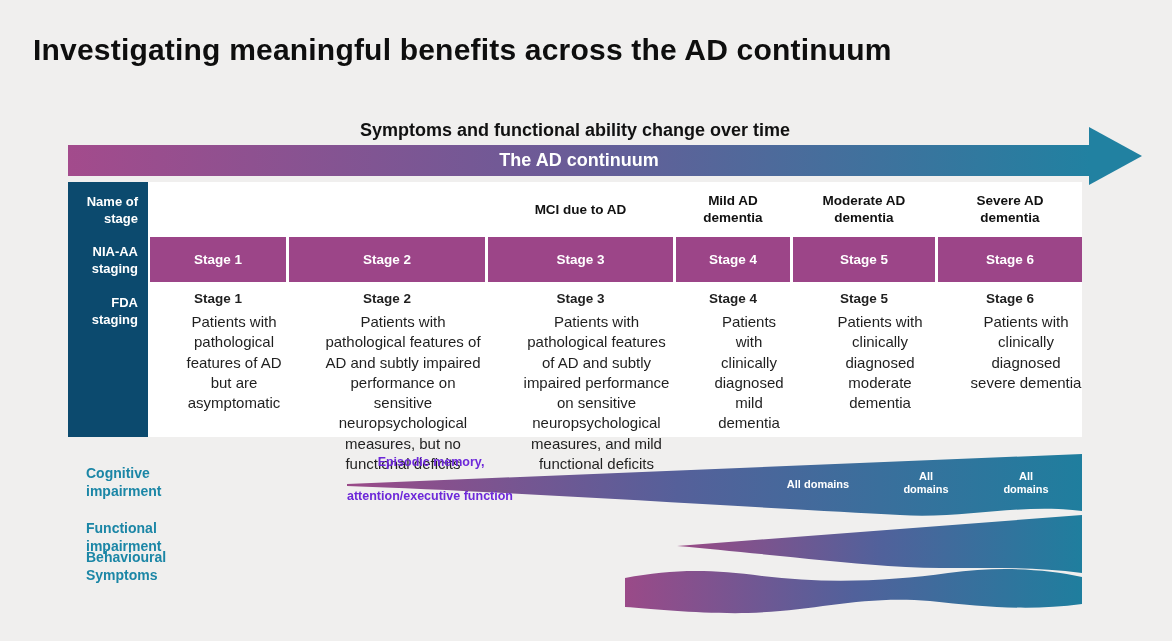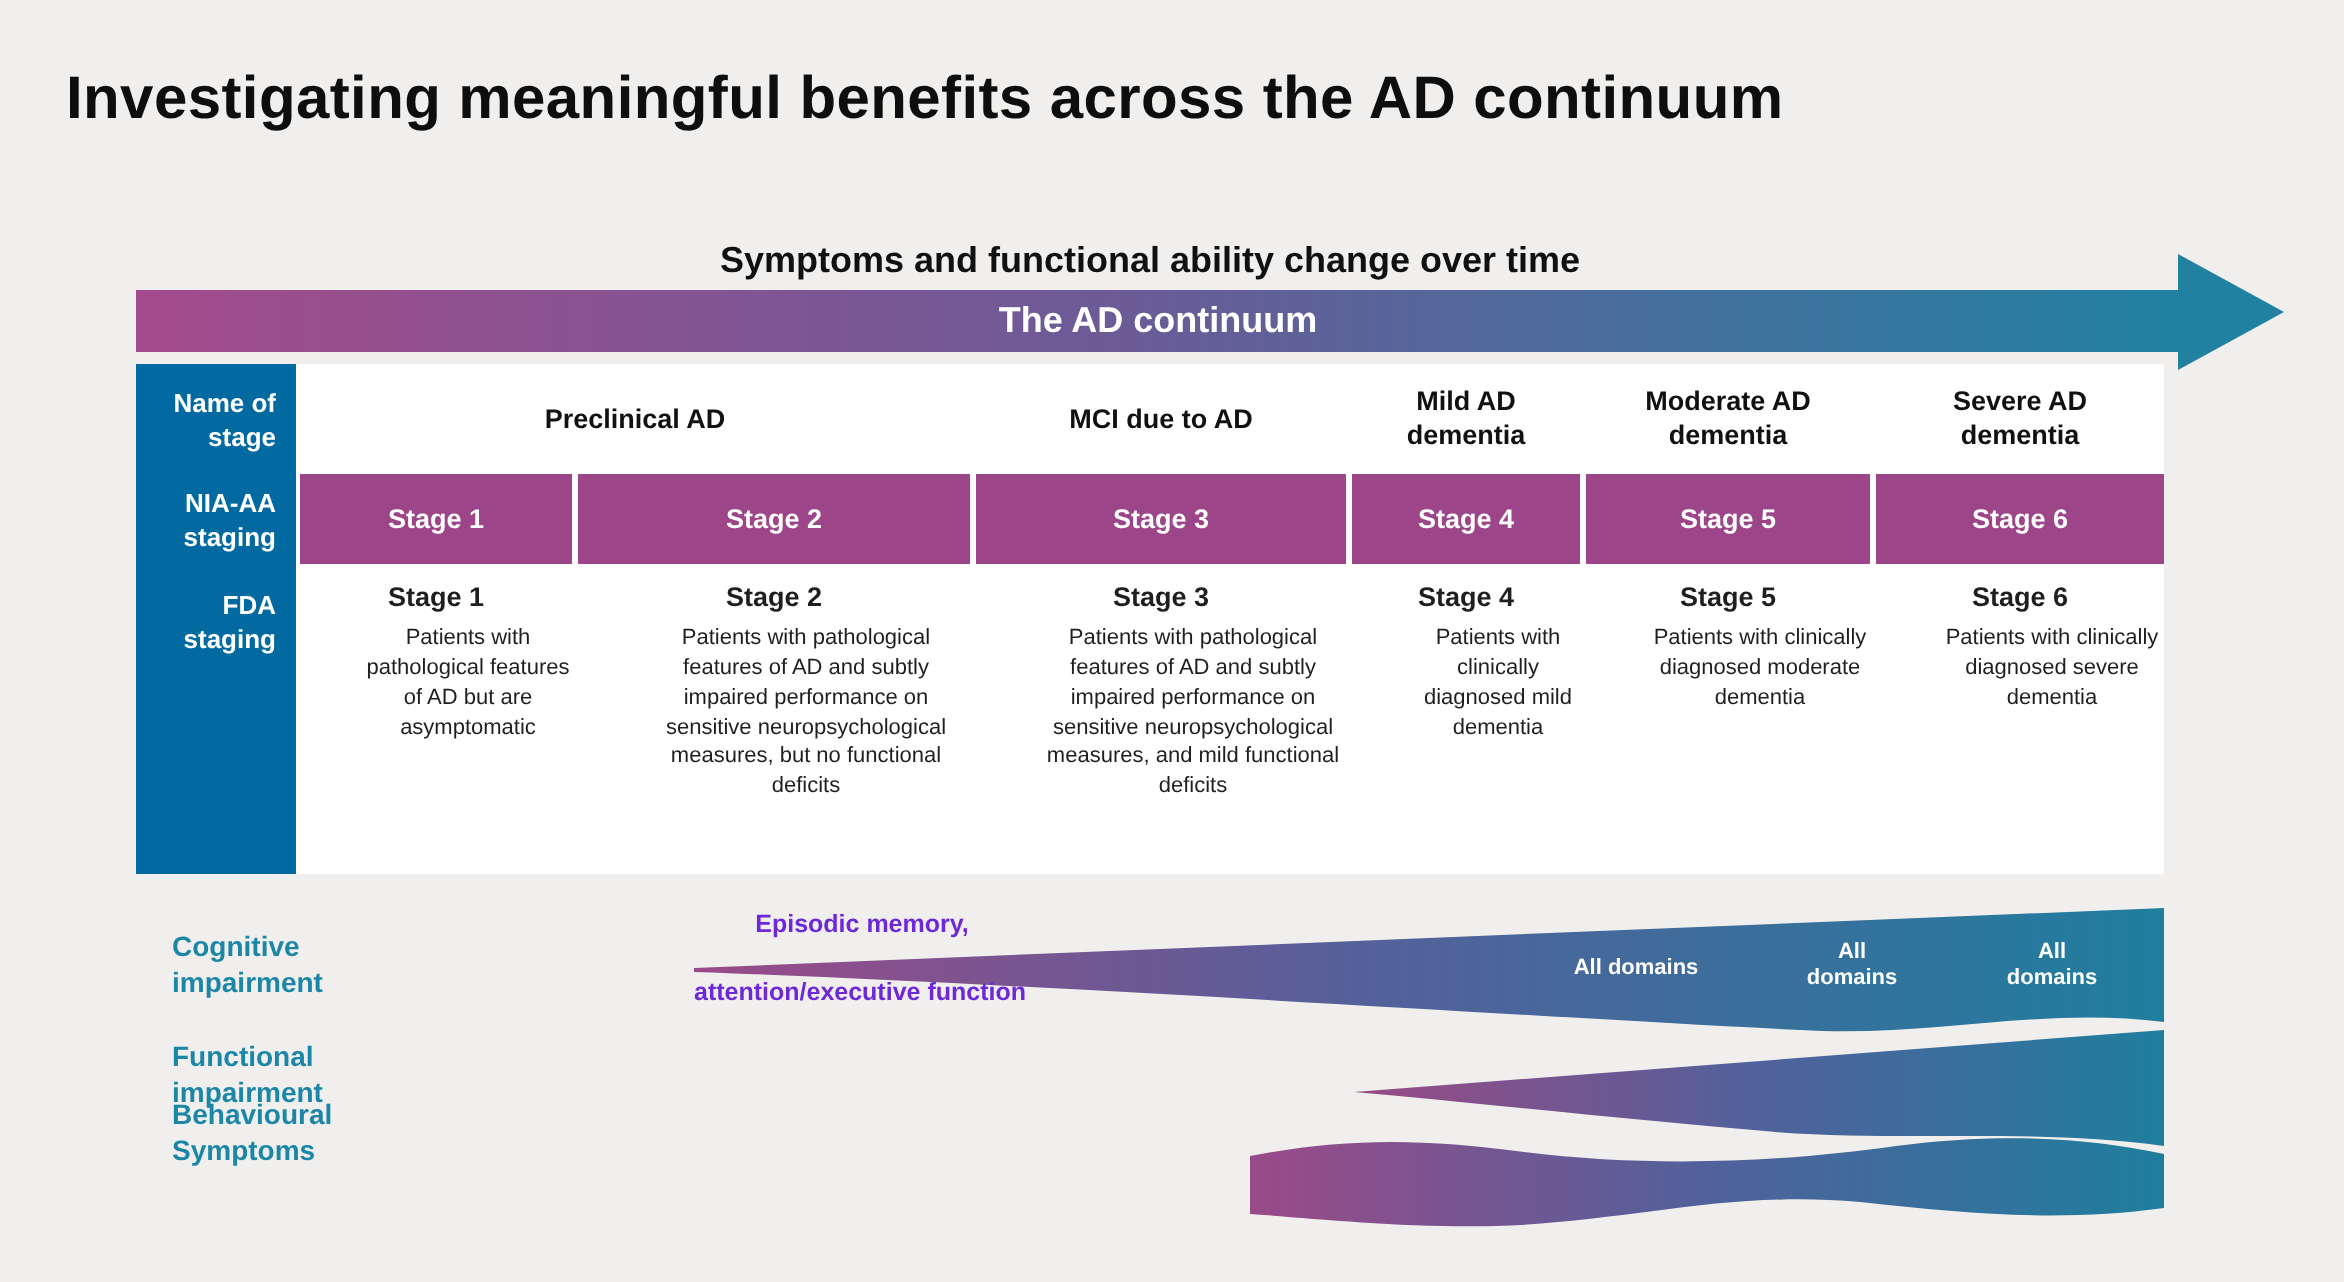--- a/index.html
+++ b/index.html
@@ -8,39 +8,39 @@
   .page-title{position:absolute;left:30px;top:30px;margin:3px;font-size:30px;font-weight:bold;color:#0e0e0e;letter-spacing:.2px;}
   .subtitle{position:absolute;left:68px;top:100px;width:1014px;text-align:center;font-size:18px;font-weight:bold;color:#111;margin-top:20px;}
 
   .banner{position:absolute;left:68px;top:145px;width:1022px;height:31px;
     background:linear-gradient(90deg,#a34b8c 0%,#6b5b97 48%,#2181a1 100%);
     display:flex;align-items:center;justify-content:center;color:#fff;font-size:18px;font-weight:bold;}
   .arrowhead{position:absolute;left:1089px;top:127px;width:0;height:0;
     border-top:29px solid transparent;border-bottom:29px solid transparent;border-left:53px solid #2181a1;}
 
   .table-bg{position:absolute;left:148px;top:182px;width:934px;height:255px;background:#ffffff;}
-  .label-col{position:absolute;left:68px;top:182px;width:80px;height:255px;background:#0369a1;}
+  .label-col{position:absolute;left:68px;top:182px;width:80px;height:255px;background:#0c4a6e;}
   .col-label{position:absolute;right:10px;color:#fff;font-weight:bold;font-size:13px;line-height:17px;text-align:right;white-space:pre-line;}
   .cl1{top:11px}.cl2{top:61px}.cl3{top:112px}
 
   .gh{position:absolute;top:182px;height:54px;display:flex;align-items:center;justify-content:center;
       font-size:13.5px;font-weight:bold;color:#111;text-align:center;white-space:pre-line;line-height:17px;}
   .gh1{left:150px;width:335px}.gh2{left:488px;width:185px}.gh3{left:676px;width:114px}
   .gh4{left:793px;width:142px}.gh5{left:938px;width:144px}
 
   .nc{position:absolute;top:237px;height:45px;background:#9c4588;display:flex;align-items:center;justify-content:center;
       color:#fff;font-size:13.5px;font-weight:bold;}
   .nc1{left:150px;width:136px}.nc2{left:289px;width:196px}.nc3{left:488px;width:185px}
   .nc4{left:676px;width:114px}.nc5{left:793px;width:142px}.nc6{left:938px;width:144px}
 
   .fc{position:absolute;top:291px;text-align:center;color:#1f1f1f;}
   .fc1{left:150px;width:136px}.fc2{left:289px;width:196px}.fc3{left:488px;width:185px}
   .fc4{left:676px;width:114px}.fc5{left:793px;width:142px}.fc6{left:938px;width:144px}
   .fda-title{font-weight:bold;font-size:13.5px;margin-bottom:6px;}
-  .fda-desc{font-size:11px;line-height:1.35;margin-left:32px;}
+  .fda-desc{font-size:15px;line-height:1.35;margin-left:32px;}
 
   .shapes{position:absolute;left:0;top:0;width:1172px;height:641px;pointer-events:none;}
 
   .imp{position:absolute;left:86px;color:#1b86a6;font-weight:bold;font-size:14px;line-height:18px;white-space:pre-line;}
   .imp1{top:464px}.imp2{top:519px}.imp3{top:548px}
 
   .ann{position:absolute;font-weight:bold;font-size:12.5px;color:#6d28d9;text-align:center;}
   .ann-top{left:341px;top:455px;width:180px;}
   .ann-bottom{left:333px;top:489px;width:194px;}
 
@@ -66,21 +66,20 @@
 
   <div class="label-col">
     <div class="col-label cl1">Name of
 stage</div>
     <div class="col-label cl2">NIA-AA
 staging</div>
     <div class="col-label cl3">FDA
 staging</div>
   </div>
 
-  <div class="gh gh1">Preclinical AD</div>
   <div class="gh gh2">MCI due to AD</div>
   <div class="gh gh3">Mild AD
 dementia</div>
   <div class="gh gh4">Moderate AD
 dementia</div>
   <div class="gh gh5">Severe AD
 dementia</div>
 
   <div class="nc nc1">Stage 1</div>
   <div class="nc nc2">Stage 2</div>

